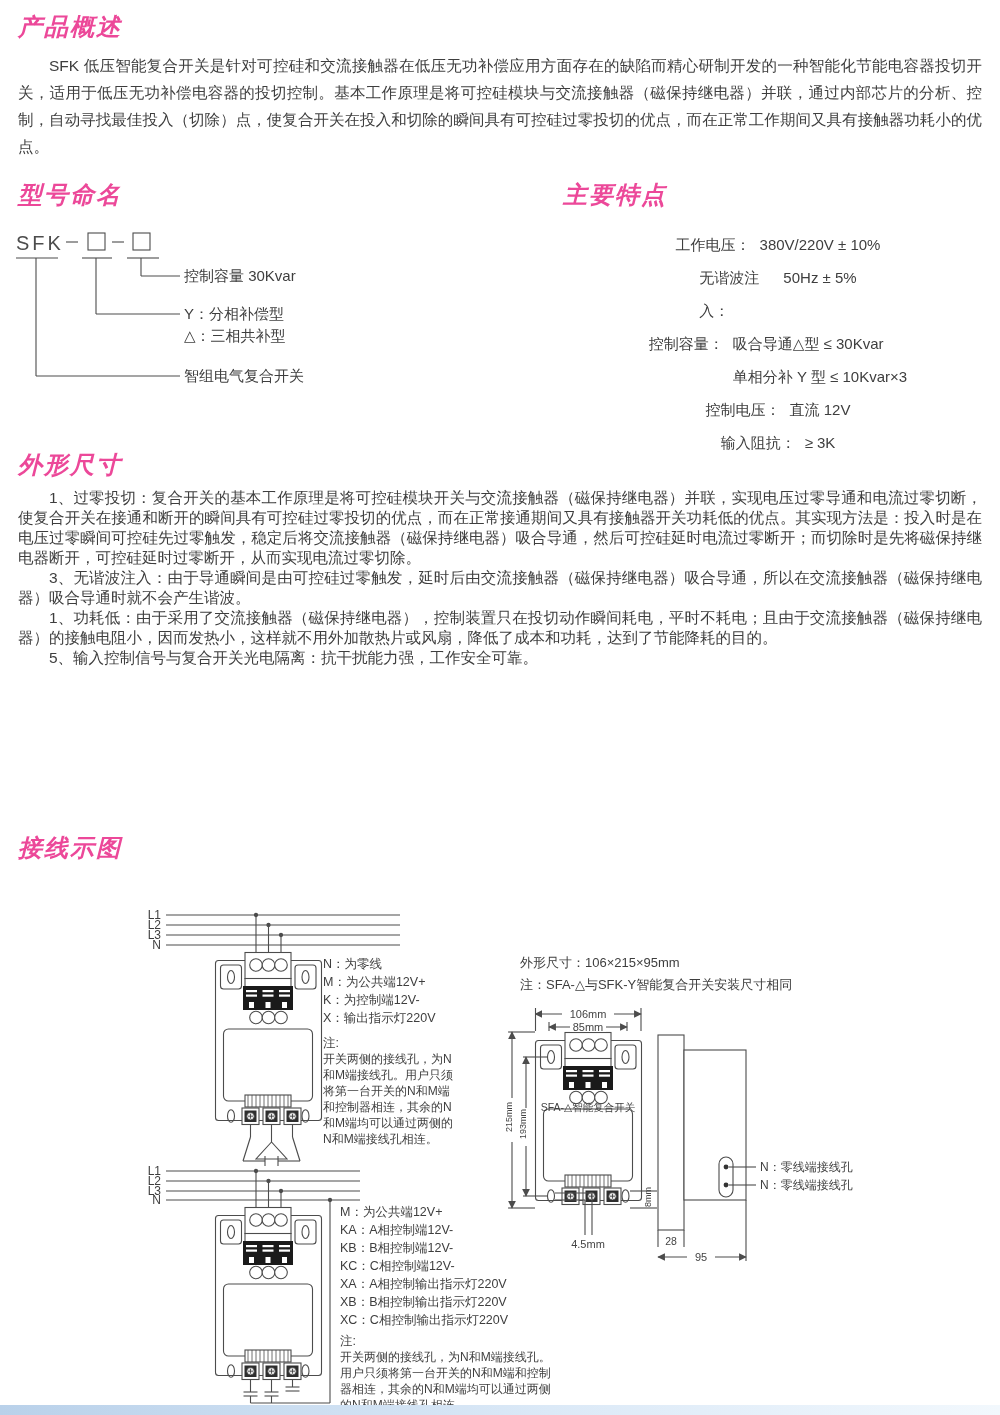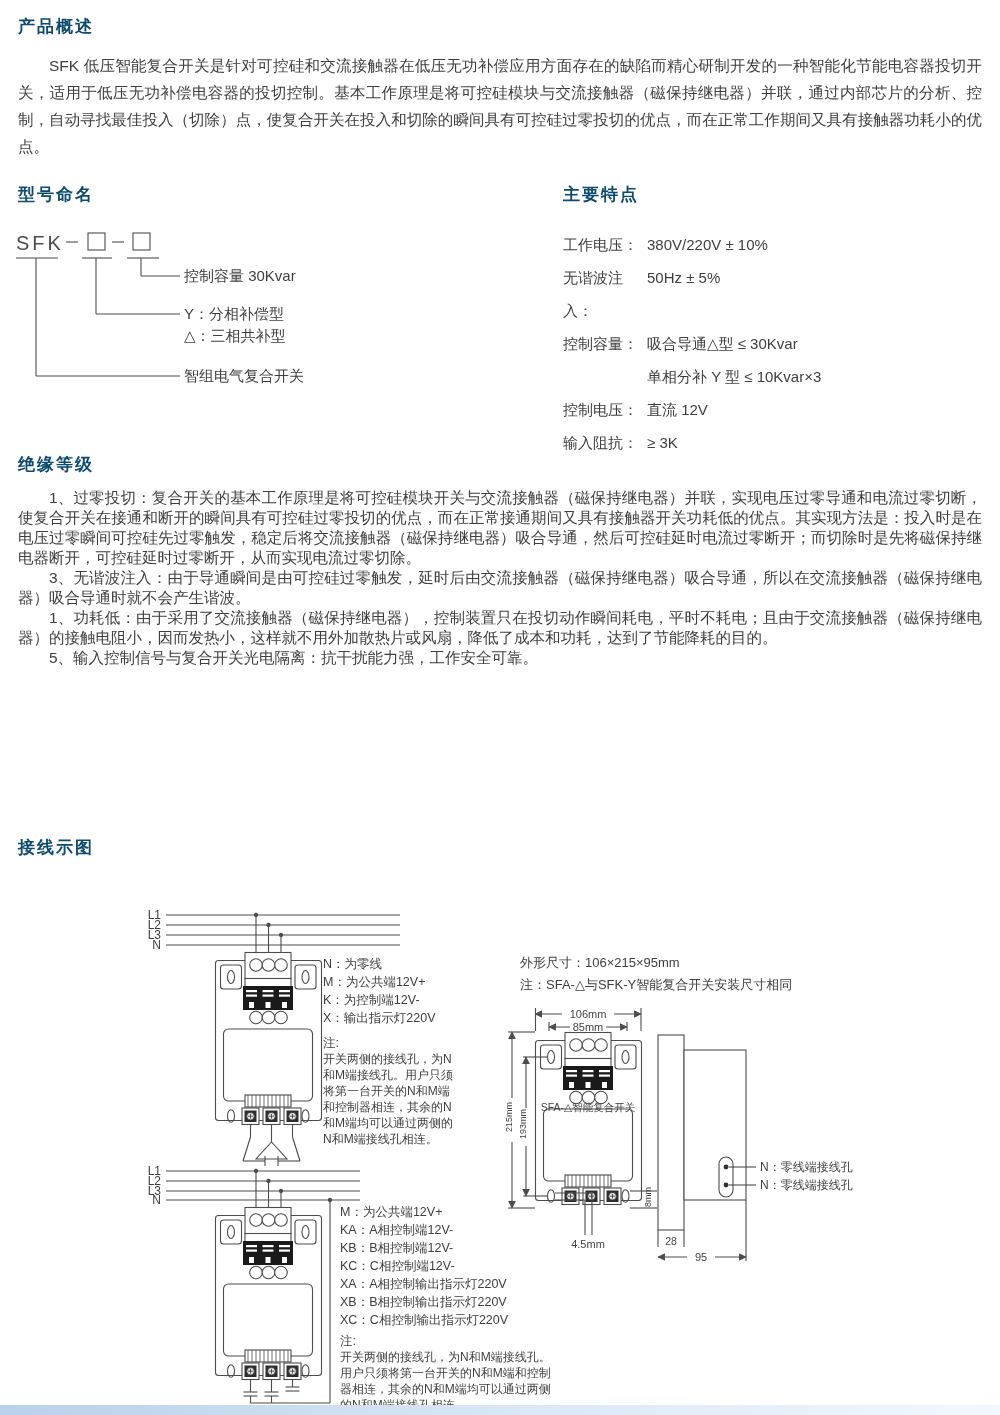--- a/index.html
+++ b/index.html
@@ -2,31 +2,31 @@
 <html><head>
 <meta charset="utf-8">
 <style>
   html,body{margin:0;padding:0;}
   body{
     width:1000px;height:1415px;position:relative;background:#ffffff;
     font-family:"Liberation Sans","DejaVu Sans",sans-serif;color:#3e3e3e;
     overflow:hidden;
   }
   .heading{
-    position:absolute;color:#0c4a6e;font-size:17px;font-weight:bold;
-    letter-spacing:2px;line-height:26px;
+    position:absolute;color:#ec4899;font-size:24px;font-weight:bold;
+    letter-spacing:2px;line-height:26px;font-style:italic;
   }
   .para{
     position:absolute;left:18px;width:964px;font-size:15.5px;line-height:27px;
     text-align:justify;color:#3e3e3e;
   }
   .para p{margin:0;text-indent:2em;}
   
   .tech{position:absolute;left:563px;top:228px;width:430px;font-size:15px;color:#3e3e3e;}
-  .tech .row{display:flex;line-height:33px;}
+  .tech .row{display:flex;line-height:33px;justify-content:center;}
   .tech .lbl{width:84px;flex:0 0 84px;}
   .tech .val div{line-height:33px;}
   svg{position:absolute;left:0;}
   svg text{fill:#3e3e3e;}
   .dwg{stroke:#4c4c4c;fill:none;stroke-width:1.1;}
   .dimtxt{font-size:10px;fill:#444;}
   .footer-band{
     position:absolute;left:0;bottom:0;width:1000px;height:10px;
     background:linear-gradient(90deg,#b9d1ea 0%,#dbe9f7 55%,#f2f8fd 100%);
   }
@@ -98,21 +98,21 @@
       </div>
   </div>
   <div class="row">
     <span class="lbl">输入阻抗：</span>
     <div class="val">
         <div>≥ 3K</div>
       </div>
   </div>
 </div>
 
-<div class="heading" style="left:18px;top:452px">绝缘等级</div>
+<div class="heading" style="left:18px;top:452px">外形尺寸</div>
 <div class="para" style="top:488px;line-height:20px">
   <p>1、过零投切：复合开关的基本工作原理是将可控硅模块开关与交流接触器（磁保持继电器）并联，实现电压过零导通和电流过零切断，使复合开关在接通和断开的瞬间具有可控硅过零投切的优点，而在正常接通期间又具有接触器开关功耗低的优点。其实现方法是：投入时是在电压过零瞬间可控硅先过零触发，稳定后将交流接触器（磁保持继电器）吸合导通，然后可控硅延时电流过零断开；而切除时是先将磁保持继电器断开，可控硅延时过零断开，从而实现电流过零切除。</p>
   <p>3、无谐波注入：由于导通瞬间是由可控硅过零触发，延时后由交流接触器（磁保持继电器）吸合导通，所以在交流接触器（磁保持继电器）吸合导通时就不会产生谐波。</p>
   <p>1、功耗低：由于采用了交流接触器（磁保持继电器），控制装置只在投切动作瞬间耗电，平时不耗电；且由于交流接触器（磁保持继电器）的接触电阻小，因而发热小，这样就不用外加散热片或风扇，降低了成本和功耗，达到了节能降耗的目的。</p>
   <p>5、输入控制信号与复合开关光电隔离：抗干扰能力强，工作安全可靠。</p>
 </div>
 
 <div class="heading" style="left:18px;top:835px">接线示图</div>
 
 <svg width="1000" height="520" viewBox="0 0 1000 520" style="top:895px">

